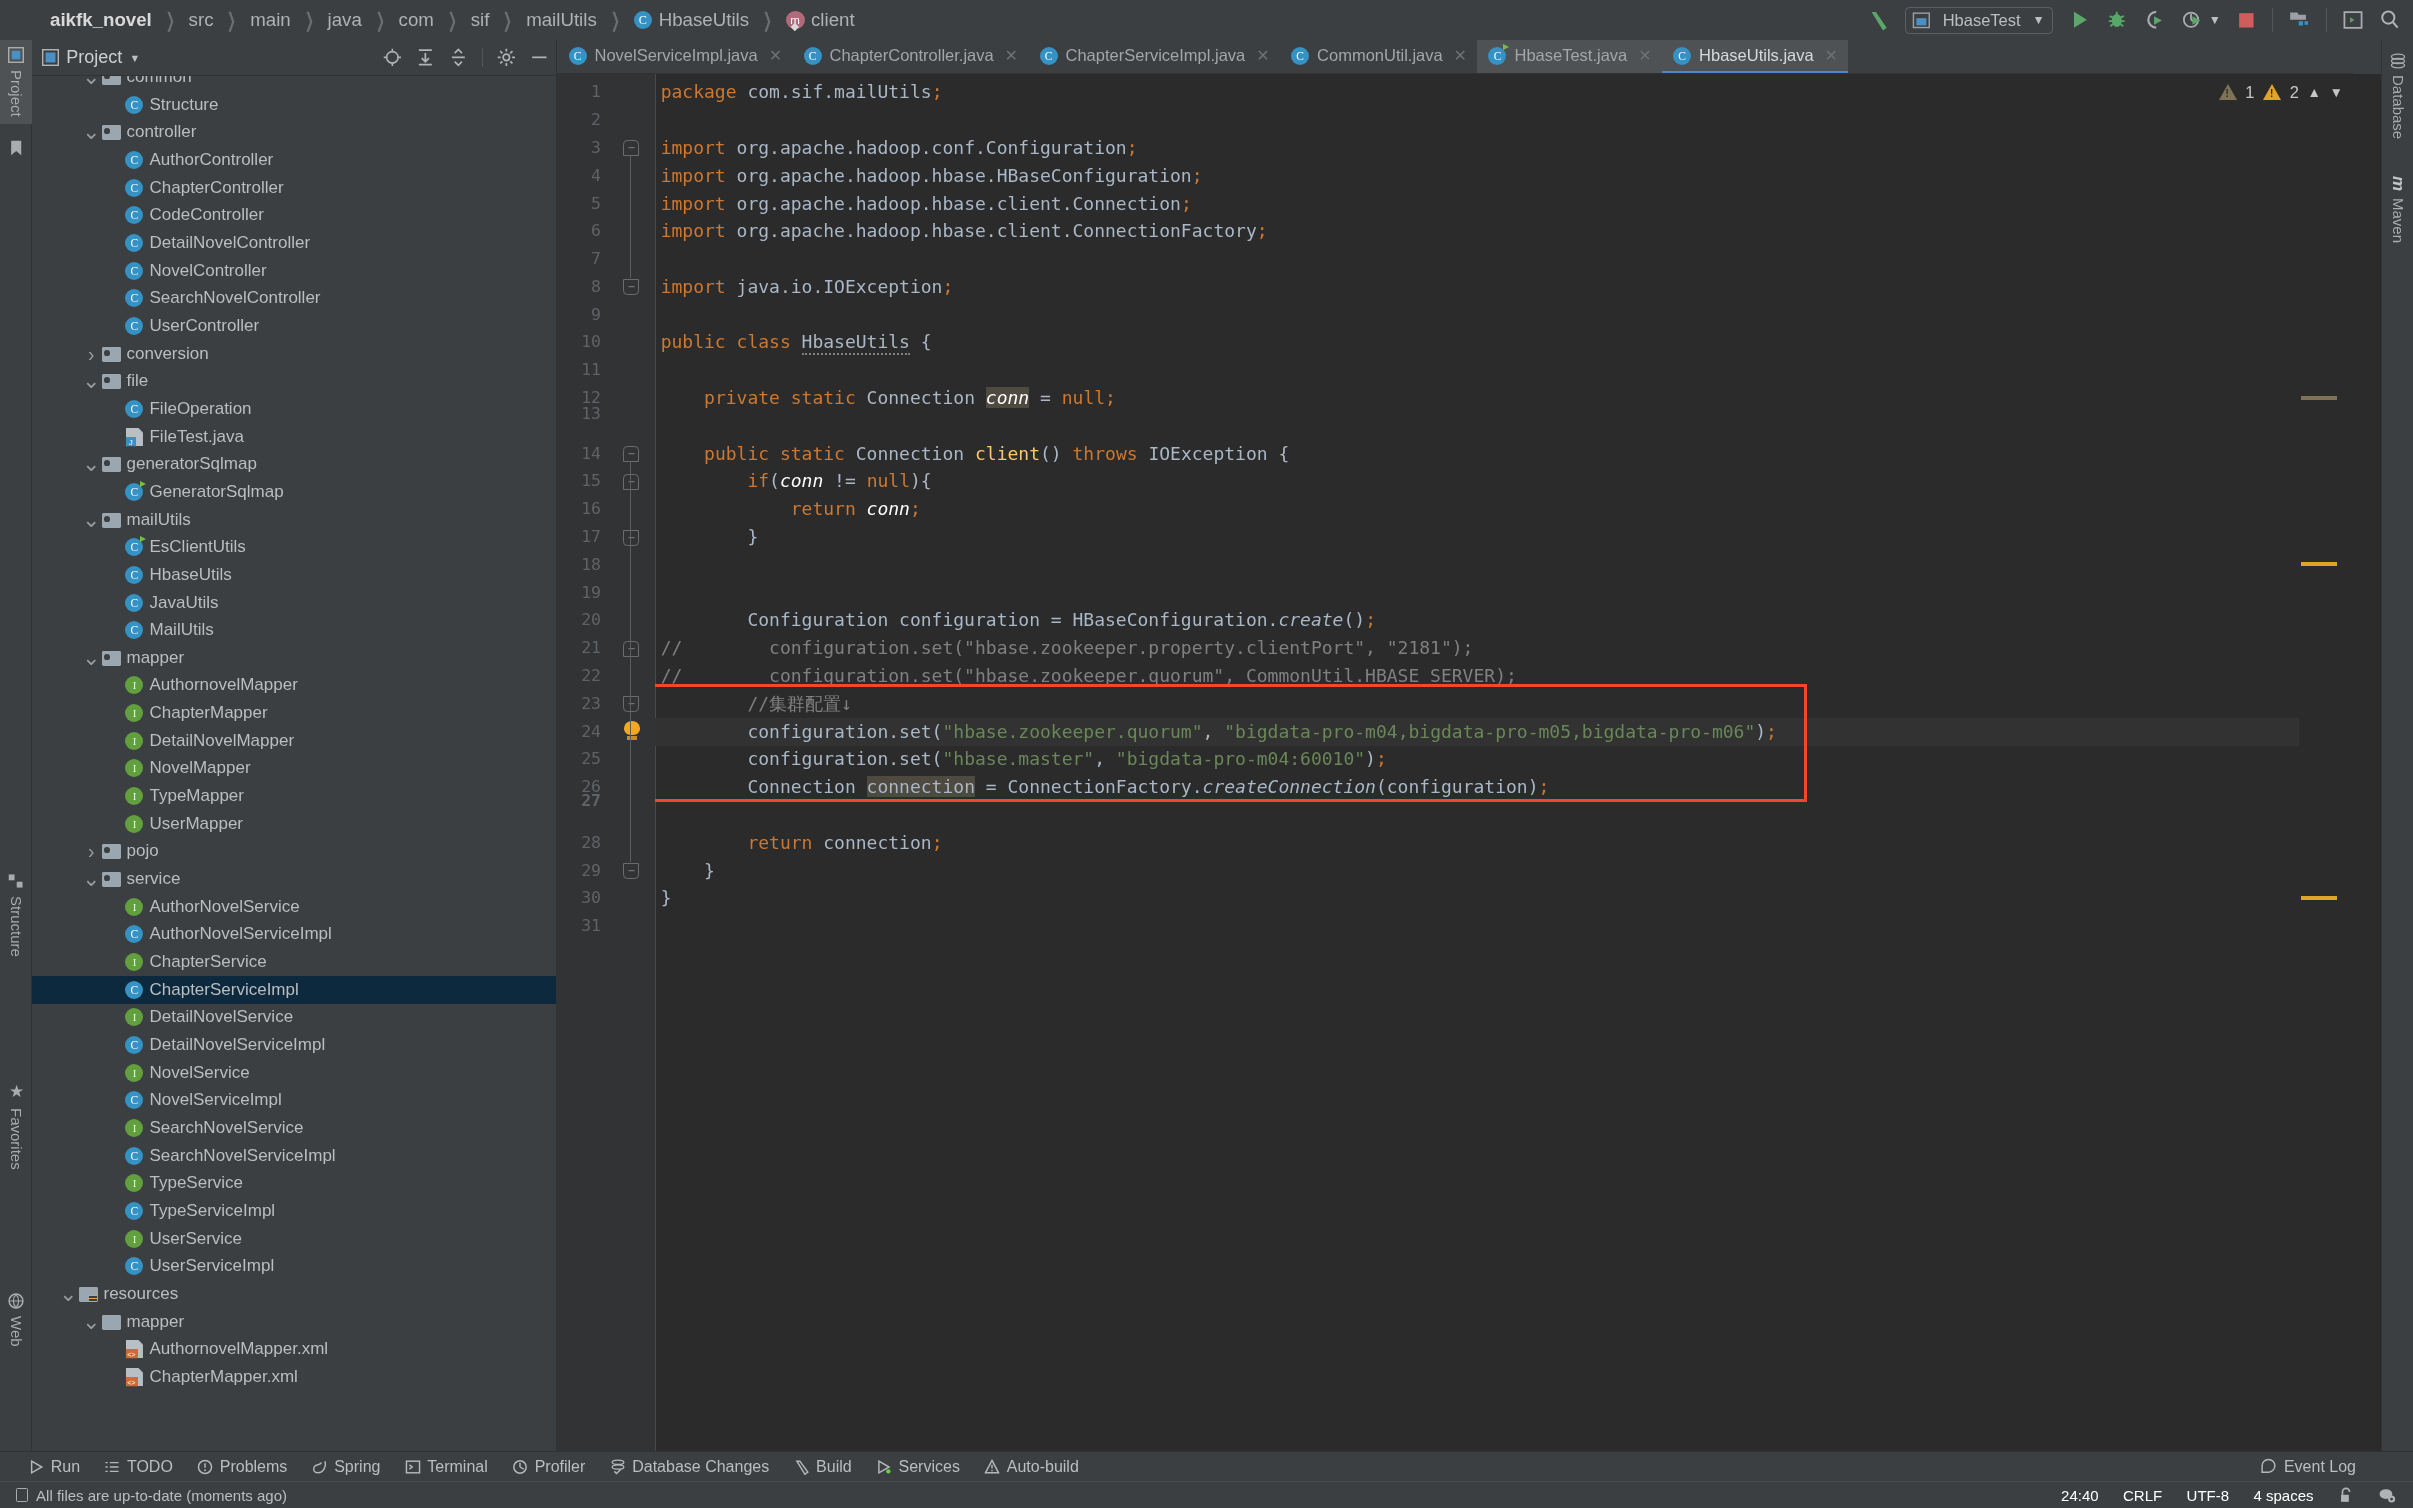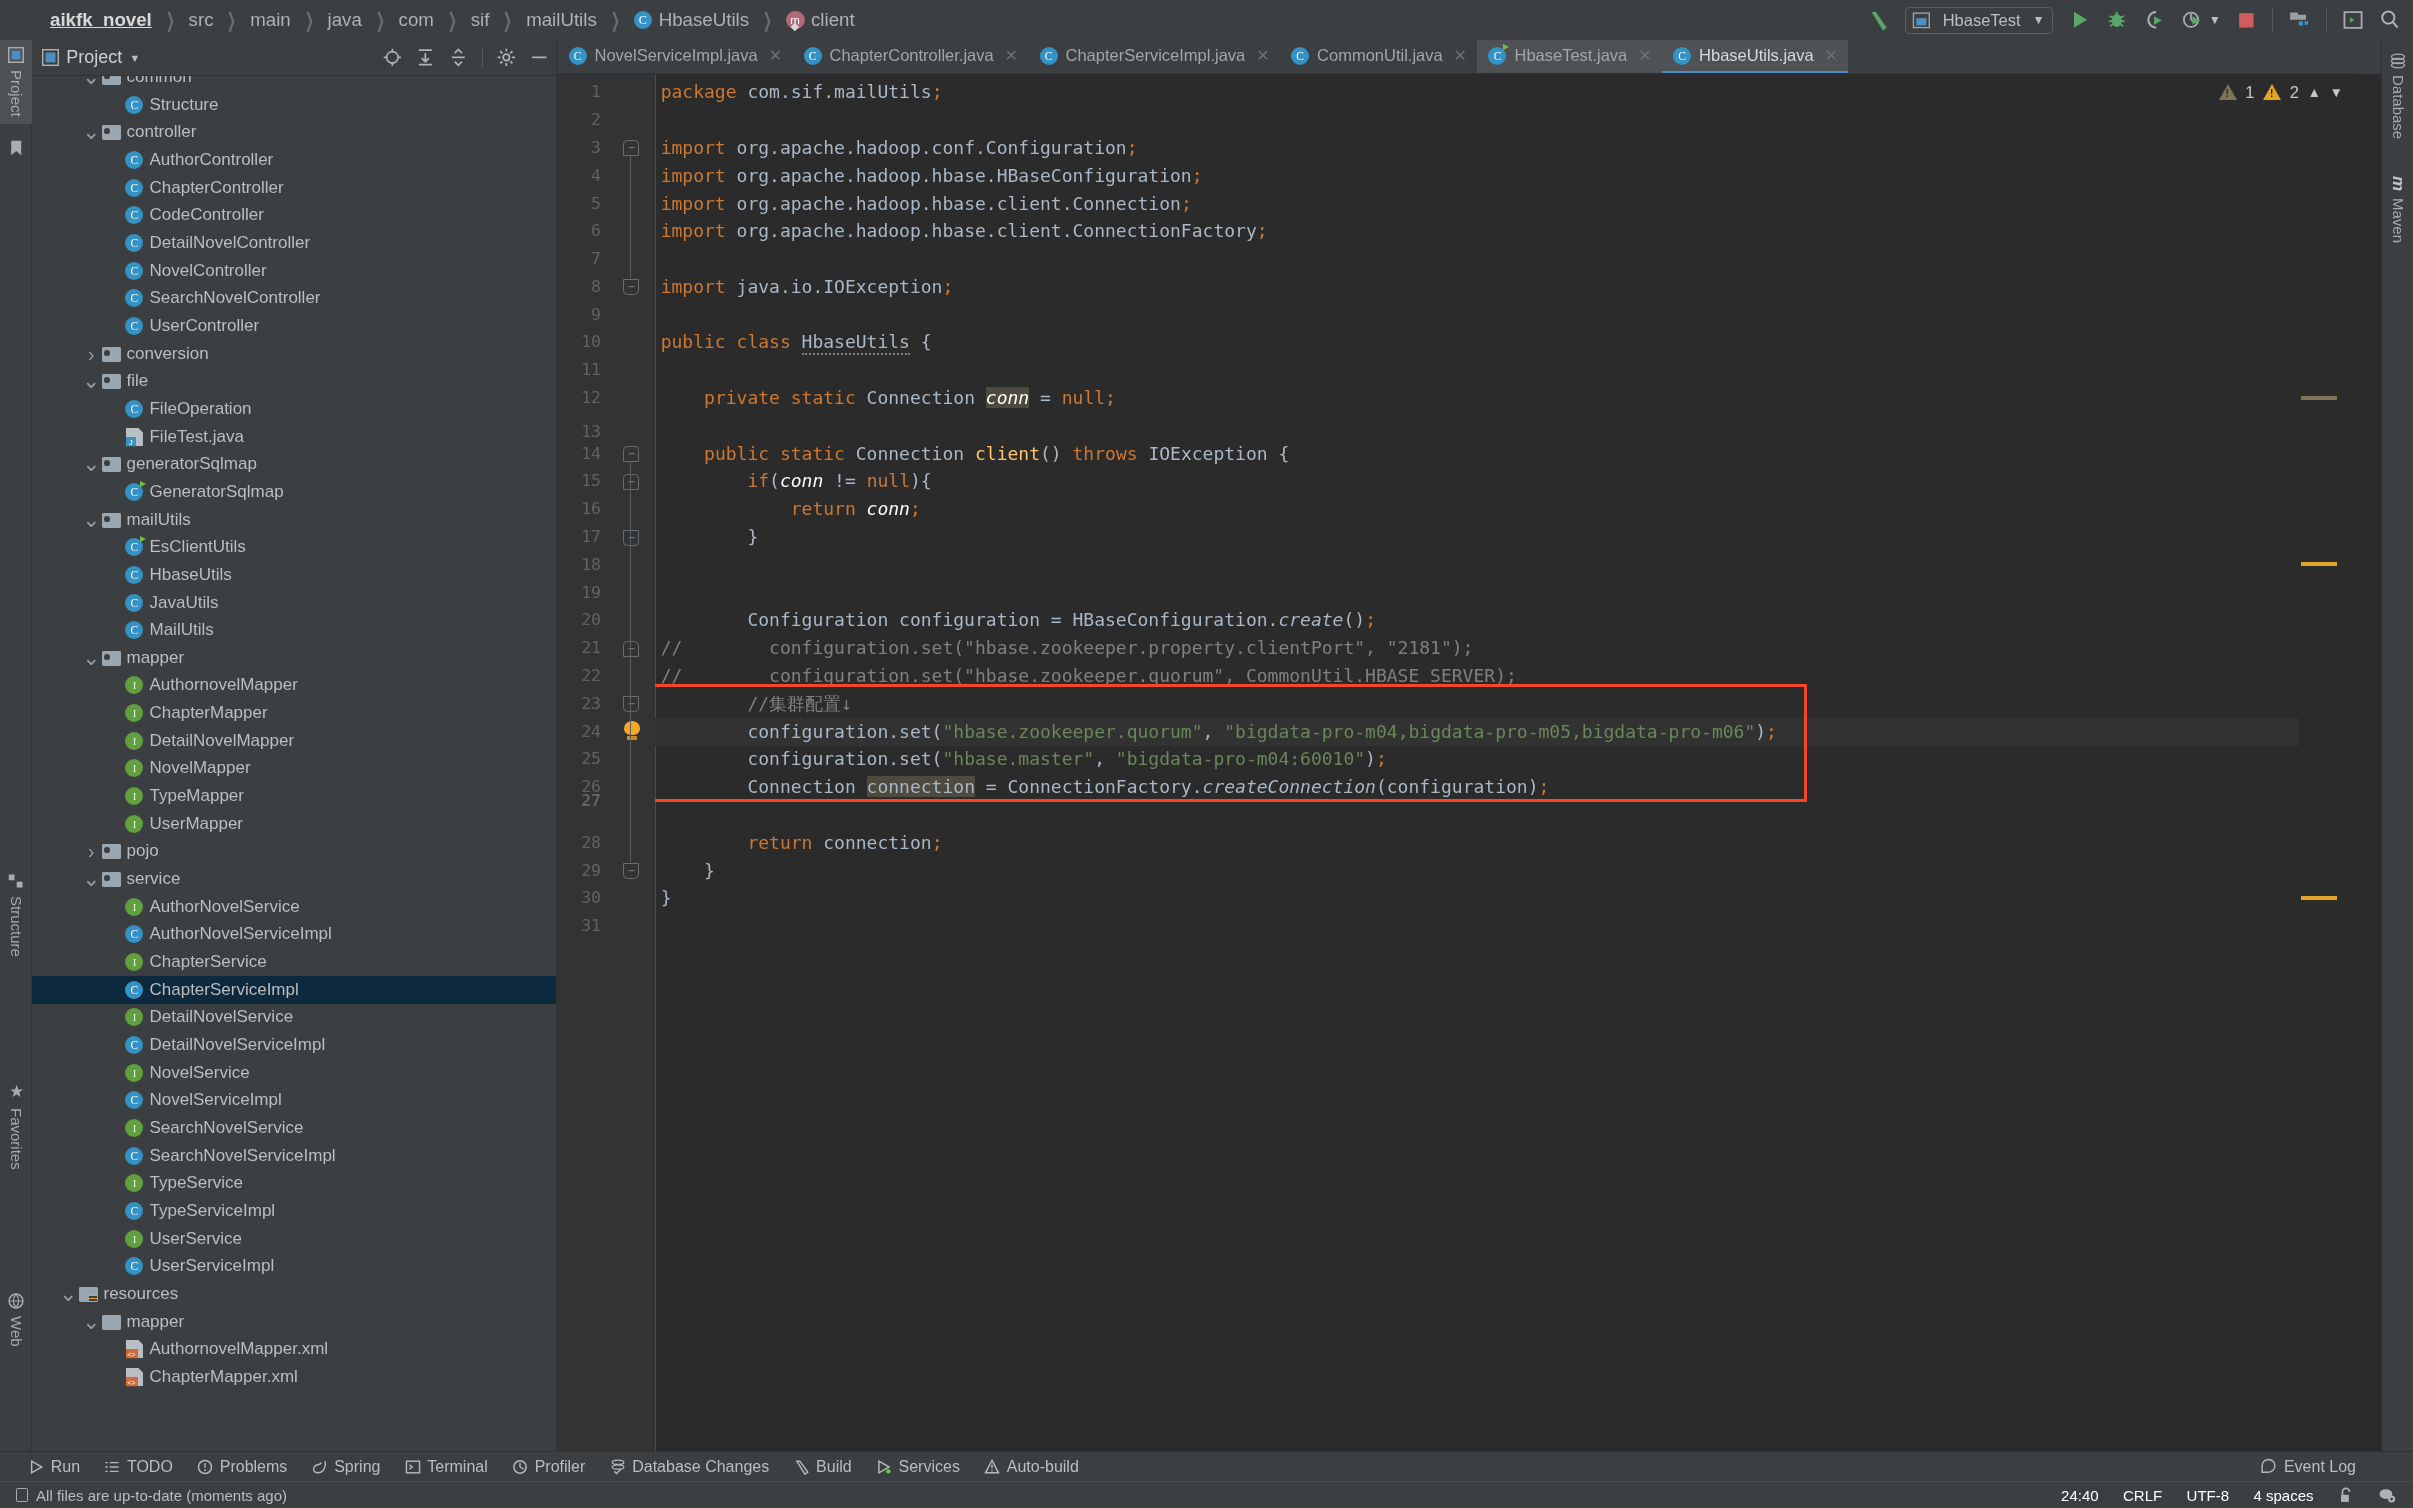--- a/index.html
+++ b/index.html
@@ -18,21 +18,21 @@
     display: flex; align-items: center;
   }
   #breadcrumb {
     display: flex; align-items: center; height: 40px;
     padding-left: 50px; gap: 0px;
   }
   .crumb {
     font-size: 18.7px; color: #afb1b3; white-space: nowrap;
     display: flex; align-items: center; gap: 6.5px;
   }
-  .crumb.root { color: #d8d8d8; font-weight: bold; text-decoration: underline; }
+  .crumb.root { color: #d8d8d8; font-weight: bold; }
   .crumb-sep {
     color: #6b6e70; font-size: 20px; margin: 0 10px; font-weight: 300;
     transform: scaleX(0.55); display: inline-block;
   }
   .ic-class {
     width: 18.7px; height: 18.7px; border-radius: 50%;
     background: #3592c4; color: #fff; font-size: 12.2px;
     display: inline-flex; align-items: center; justify-content: center;
     font-family: "Liberation Serif", serif; flex: none;
   }
@@ -902,21 +902,21 @@
         <div class="lnum" style="top: 60px;">3</div>
         <div class="lnum" style="top: 88px;">4</div>
         <div class="lnum" style="top: 116px;">5</div>
         <div class="lnum" style="top: 143px;">6</div>
         <div class="lnum" style="top: 171px;">7</div>
         <div class="lnum" style="top: 199px;">8</div>
         <div class="lnum" style="top: 227px;">9</div>
         <div class="lnum" style="top: 254px;">10</div>
         <div class="lnum" style="top: 282px;">11</div>
         <div class="lnum" style="top: 310px;">12</div>
-        <div class="lnum" style="top: 344px;">13</div>
+        <div class="lnum" style="top: 326px;">13</div>
         <div class="lnum" style="top: 366px;">14</div>
         <div class="lnum" style="top: 393px;">15</div>
         <div class="lnum" style="top: 421px;">16</div>
         <div class="lnum" style="top: 449px;">17</div>
         <div class="lnum" style="top: 477px;">18</div>
         <div class="lnum" style="top: 505px;">19</div>
         <div class="lnum" style="top: 532px;">20</div>
         <div class="lnum" style="top: 560px;">21</div>
         <div class="lnum" style="top: 588px;">22</div>
         <div class="lnum" style="top: 616px;">23</div>

